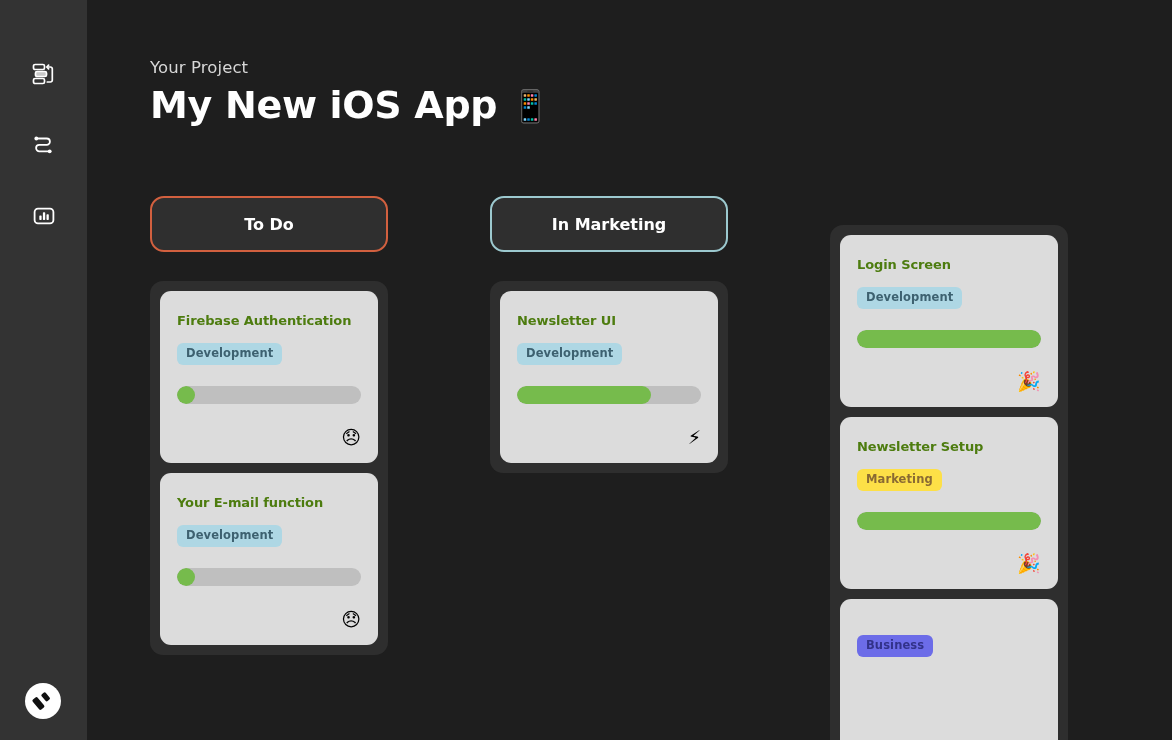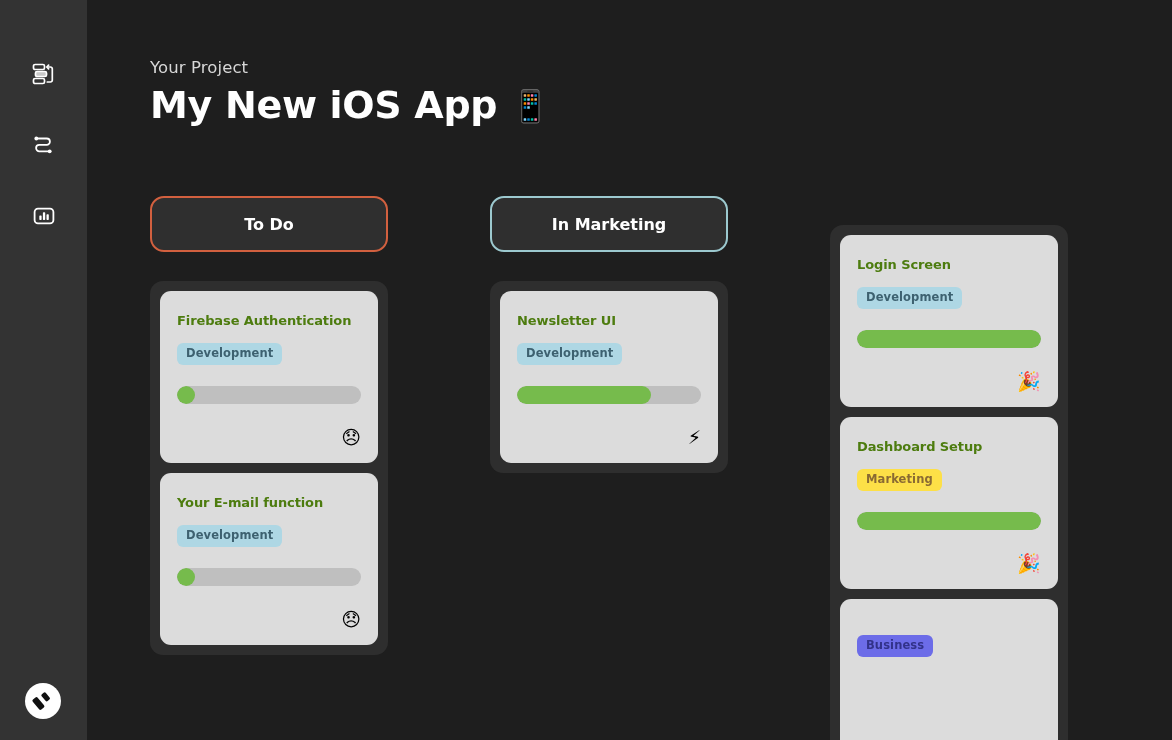--- a/index.html
+++ b/index.html
@@ -315,21 +315,21 @@
               <div class="card-title">Login Screen</div>
               <div class="card-tag tag-development">Development</div>
               <div class="progress-track">
                 <div class="progress-fill" style="width: 100%;"></div>
               </div>
               <div class="card-footer">
                 <span class="card-emoji">🎉</span>
               </div>
             </div>
             <div class="card">
-              <div class="card-title">Dashboard Setup</div>
+              <div class="card-title">Newsletter Setup</div>
               <div class="card-tag tag-marketing">Marketing</div>
               <div class="progress-track">
                 <div class="progress-fill" style="width: 100%;"></div>
               </div>
               <div class="card-footer">
                 <span class="card-emoji">🎉</span>
               </div>
             </div>
             <div class="card">
               <div class="card-tag tag-business">Business</div>

